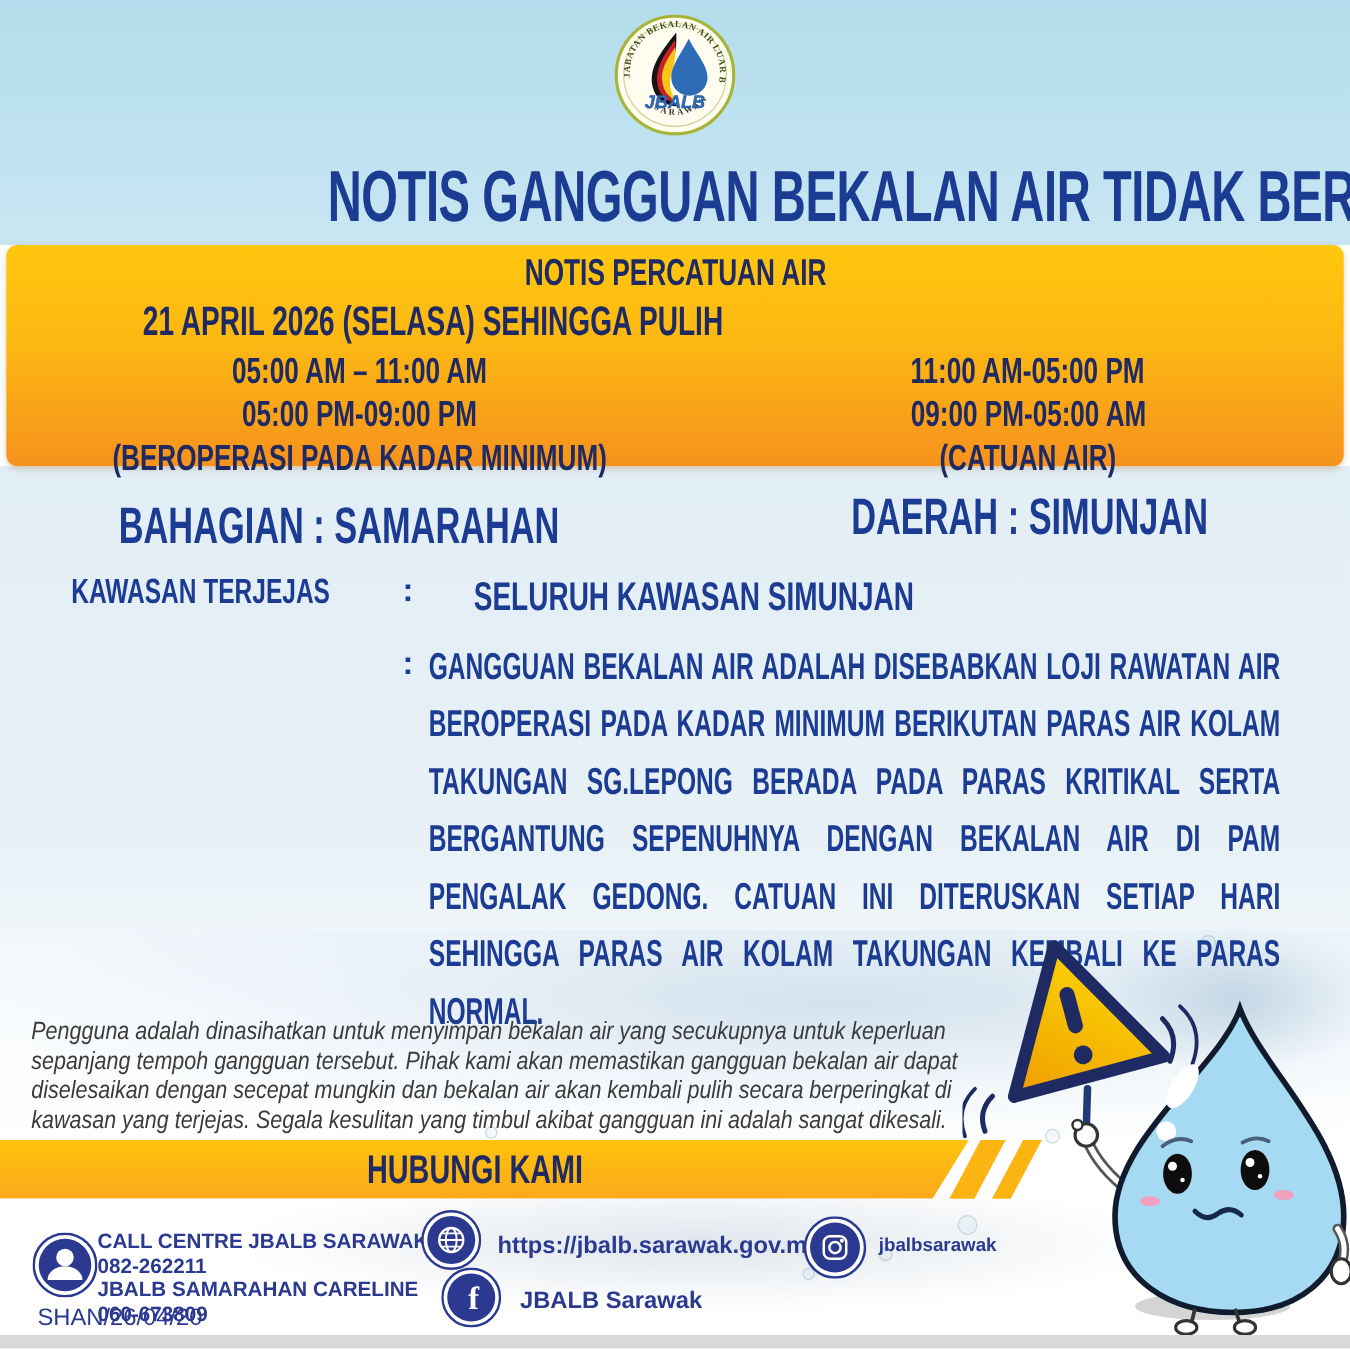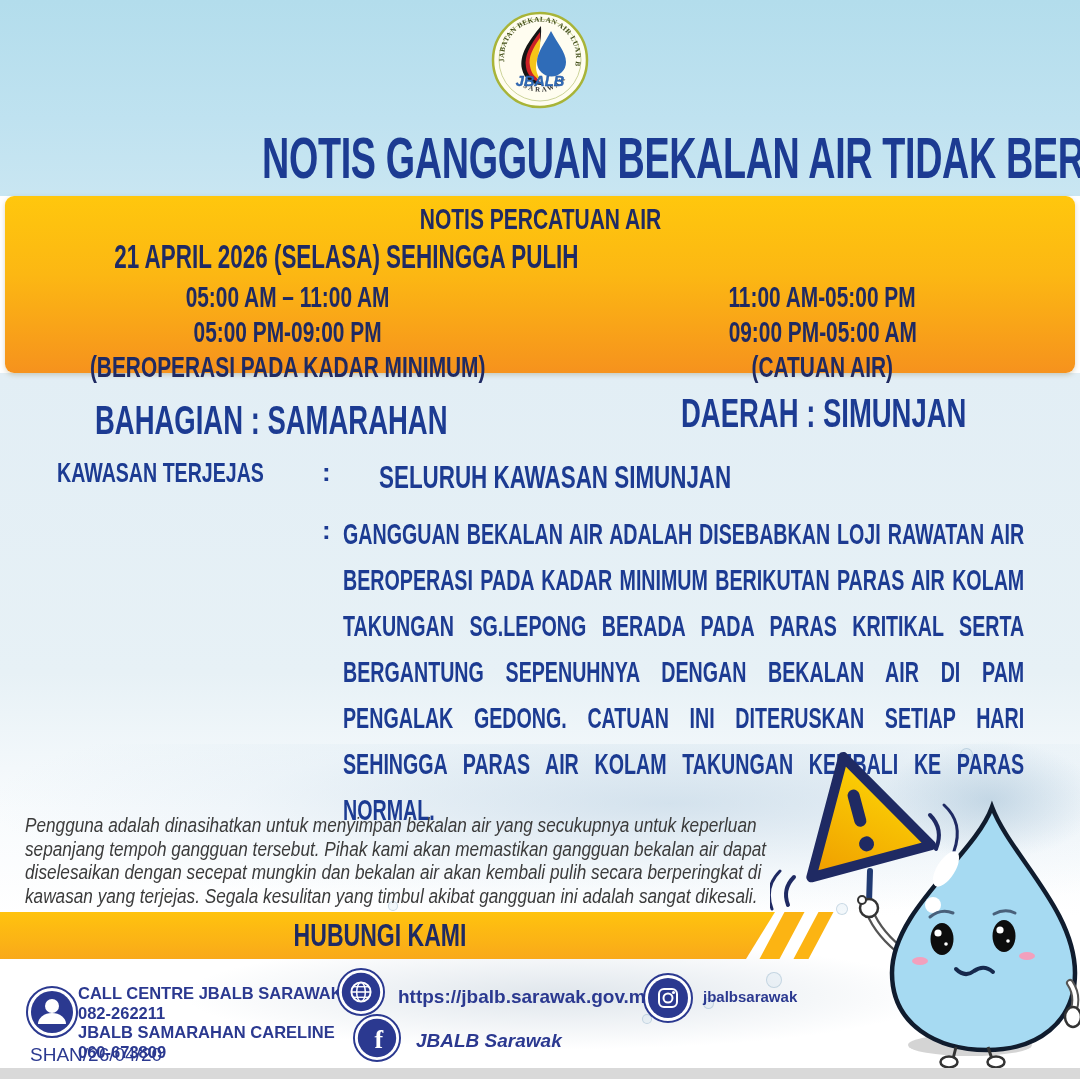--- a/index.html
+++ b/index.html
@@ -64,21 +64,21 @@
     clip-path:polygon(0 0,775px 0,746px 100%,0 100%);}
   .hubungi-text{position:absolute;left:0;top:0;width:760px;height:61px;text-align:center;line-height:47px;}
   .hubungi-text .cond{--sx:.72;font-size:32px;font-weight:bold;color:#1f2a63;}
   .stripe{position:absolute;top:912px;height:47px;background:#fcb413;z-index:2;transform:skewX(-28deg);}
   .stripe.s1{left:772px;width:20px;}
   .stripe.s2{left:806px;width:15px;}
   
   .contact-text{color:#2b3990;font-weight:bold;z-index:3;position:absolute;}
   .call-lines{left:78px;top:984px;font-size:16.5px;line-height:19.5px;}
   .url-text{left:398px;top:986px;font-size:19px;}
-  .fb-text{left:416px;top:1030px;font-size:19px;font-style:italic;}
+  .fb-text{left:416px;top:1030px;font-size:19px;}
   .ig-text{left:703px;top:988px;font-size:15px;}
   .ref-text{position:absolute;left:30px;top:1044px;font-size:19px;color:#2b3990;z-index:3;}
   .icon-badge{position:absolute;z-index:3;}
   .bottom-strip{position:absolute;left:0;top:1068px;width:1080px;height:11px;background:#d9d9d9;z-index:4;}
   .mascot{position:absolute;left:770px;top:745px;width:310px;height:330px;z-index:3;}
 </style>
 </head>
 <body>
 
 <div class="poster">

